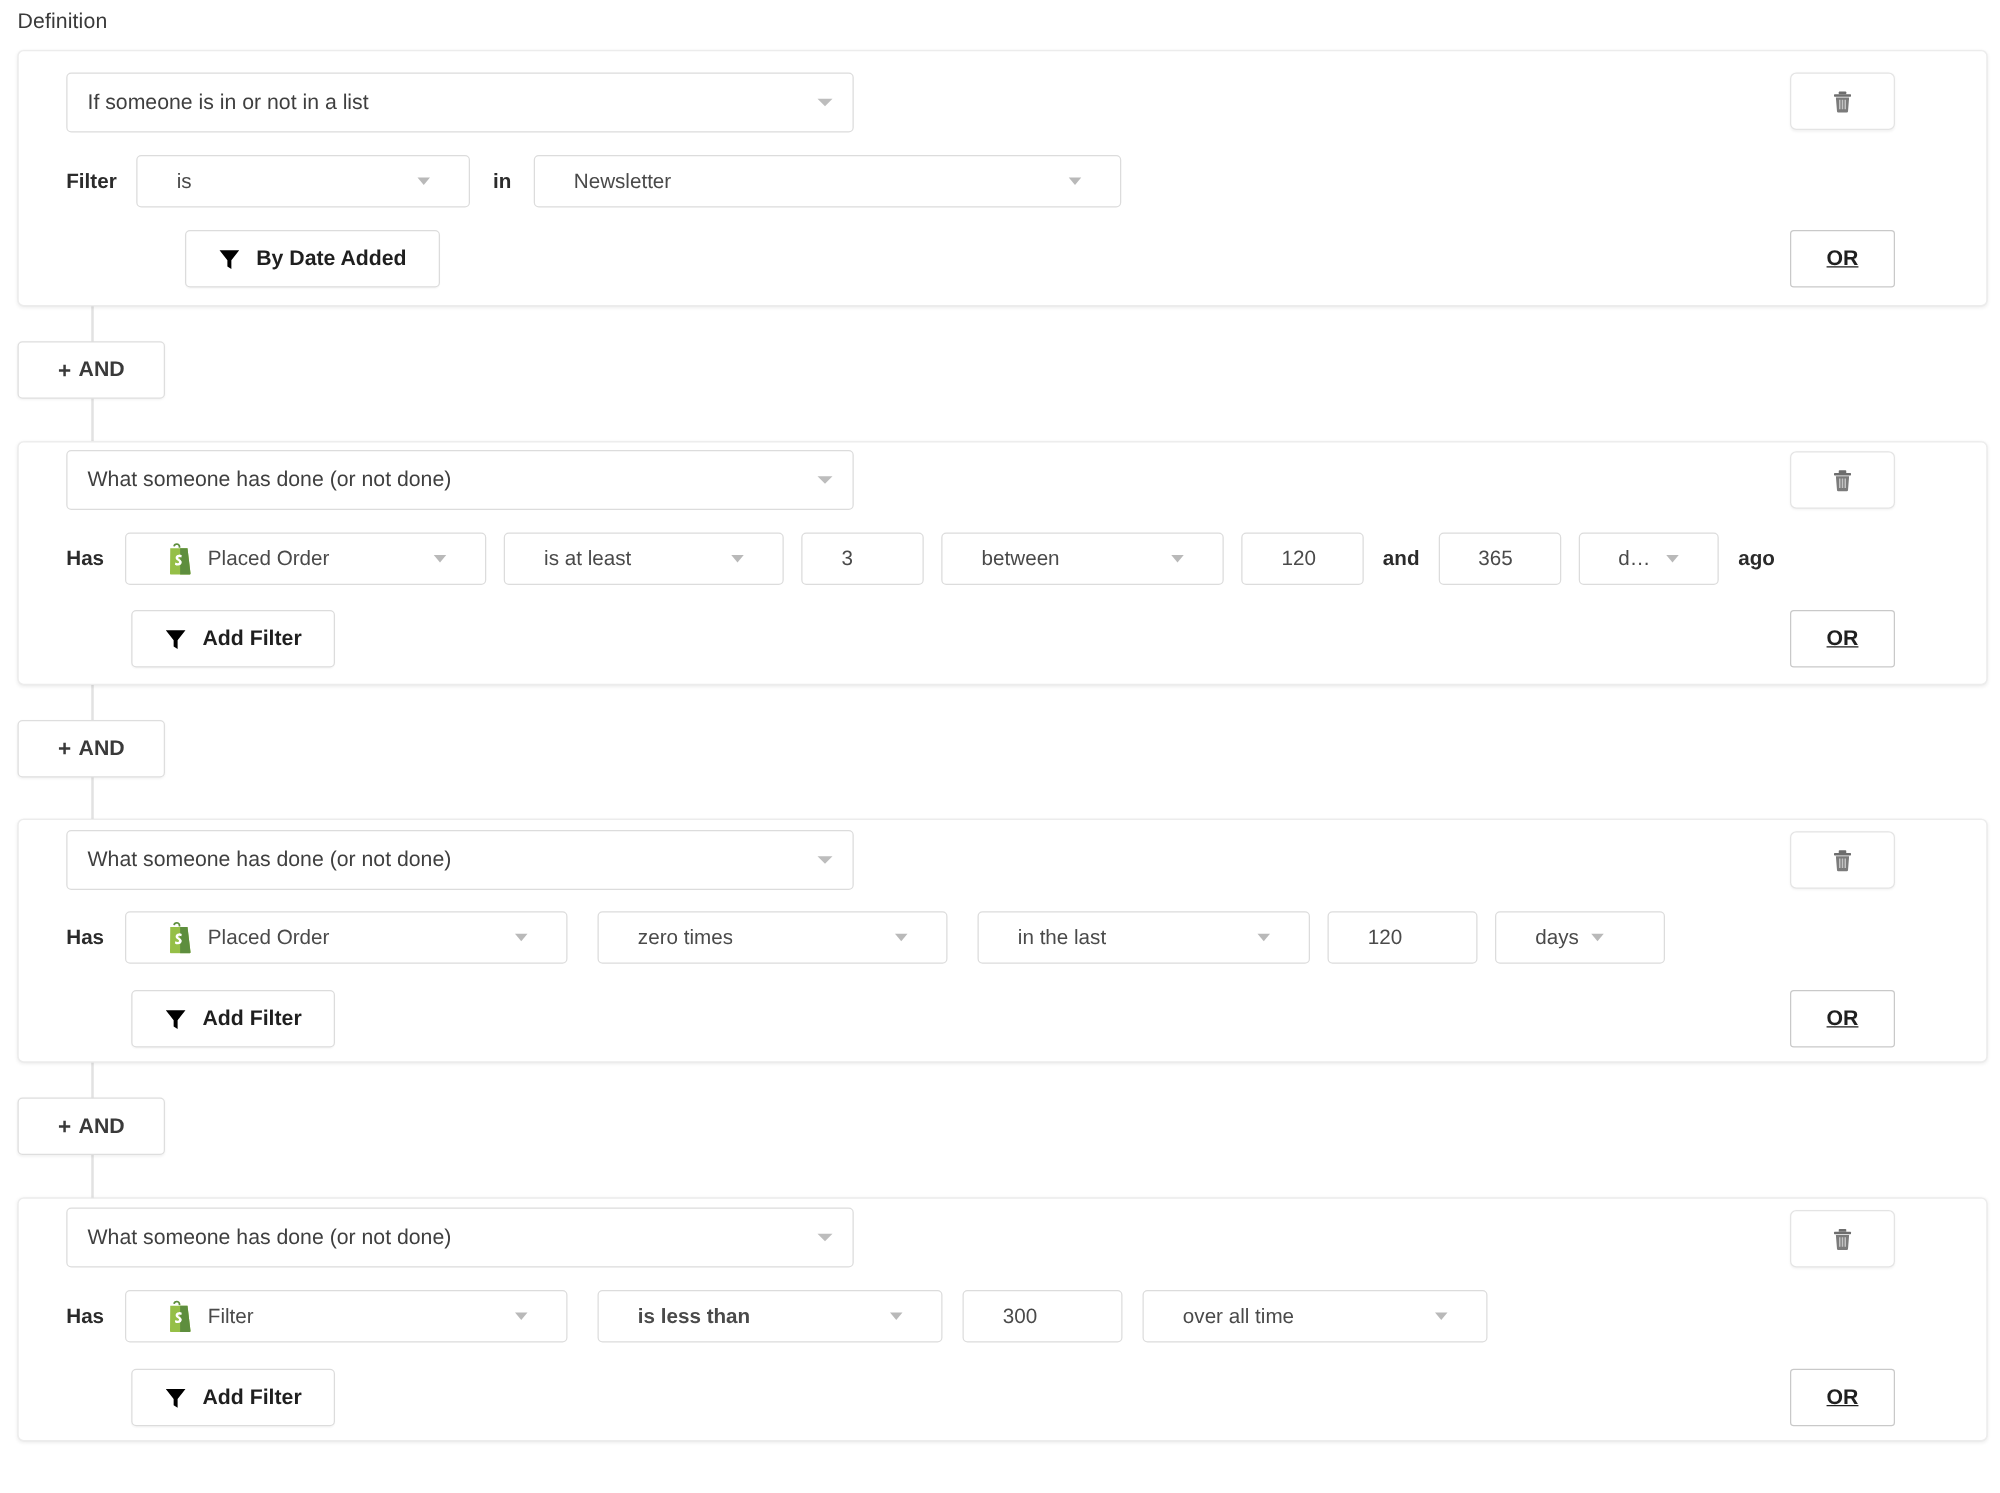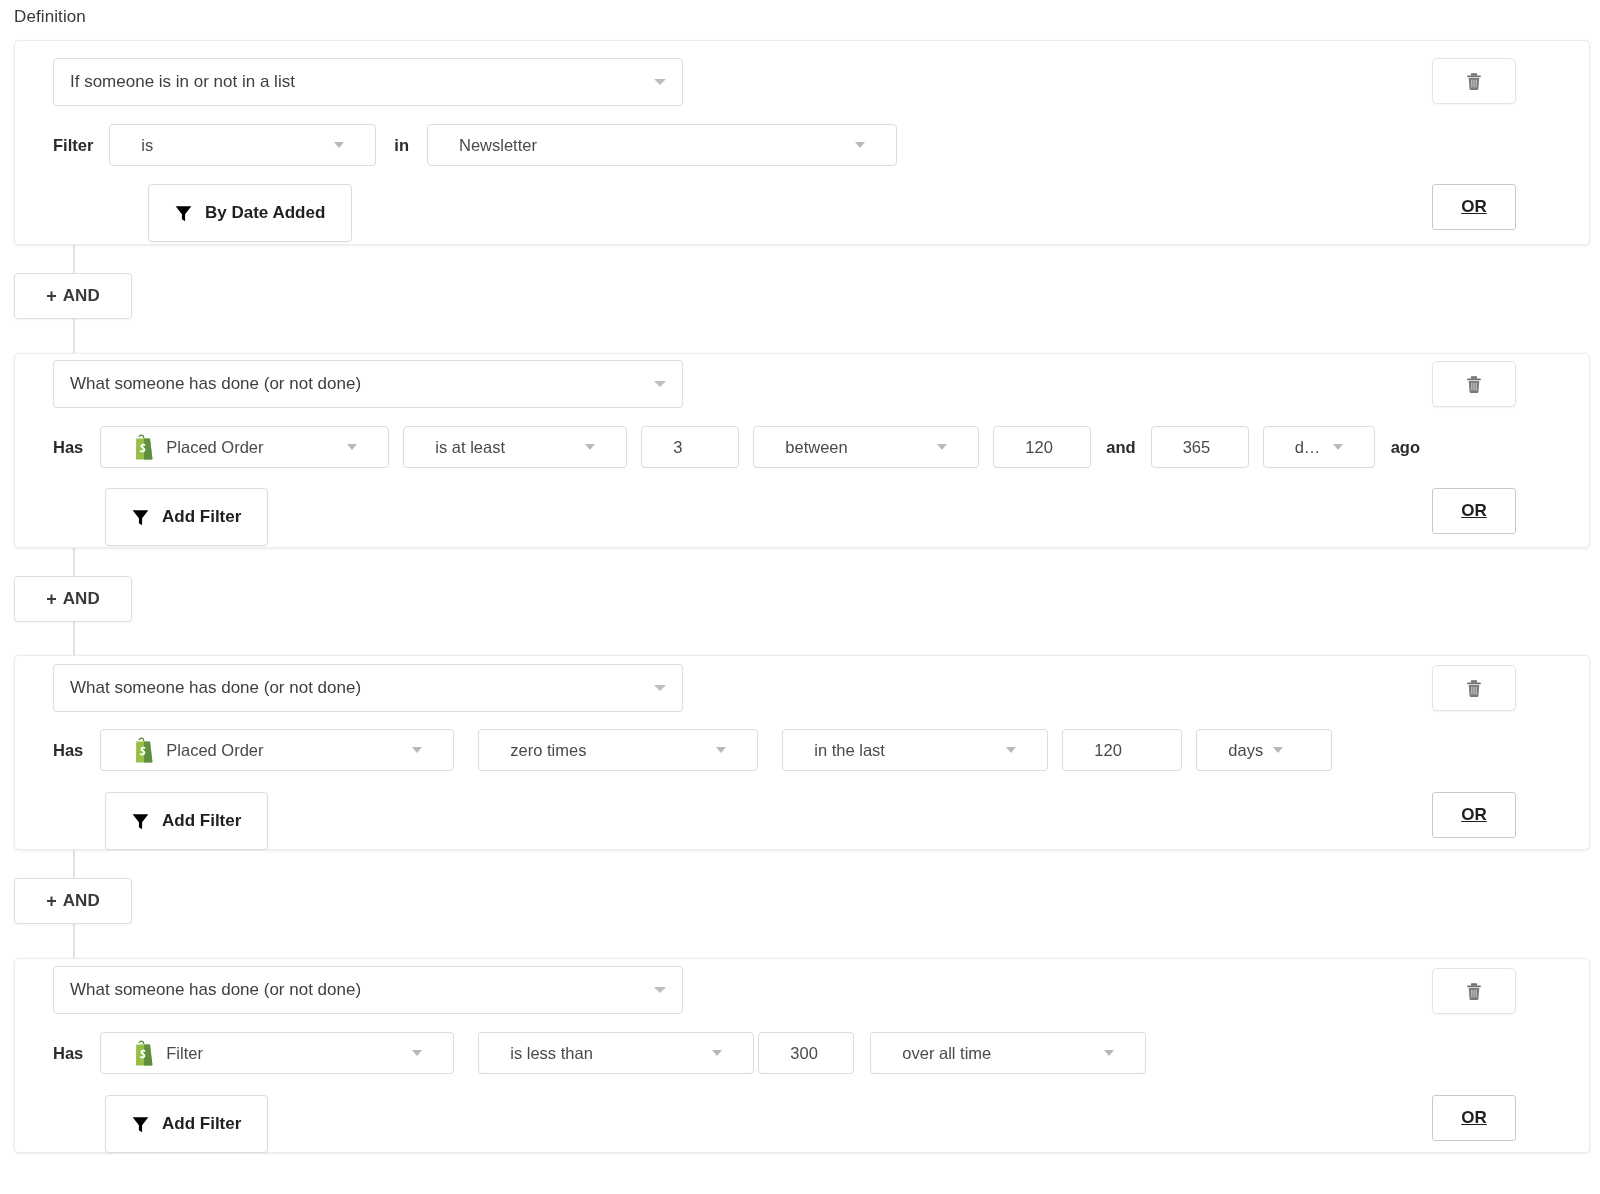--- a/index.html
+++ b/index.html
@@ -123,21 +123,21 @@
     width: 17px; height: 17px;
     flex: 0 0 auto;
     margin-right: 13px;
   }
 
   
   .trash { width: 16px; height: 19px; }
 
   
   .btn-filter {
-    height: 58px;
+    height: 46px;
     border: 1px solid #dcdcdc;
     border-radius: 4px;
     background: #fff;
     display: flex;
     align-items: center;
     justify-content: space-between;
     padding: 0 26px;
     font-size: 17px;
     font-weight: bold;
     color: #1f1f1f;
@@ -412,26 +412,26 @@
         <svg class="shopify" viewBox="0 0 24 26">
           <path d="M6.6 3.0 C6.6 1.6 7.8 0.6 9.4 0.6 C11.1 0.6 12.2 1.7 12.3 3.2 L12.3 4.2 L10.9 4.2 L10.9 3.3 C10.9 2.4 10.3 1.9 9.4 1.9 C8.6 1.9 8.0 2.4 8.0 3.1 Z" fill="#5e8e3e"></path>
           <path d="M4.2 4.6 L18.0 4.6 L20.4 24.6 C20.5 25.2 20.1 25.6 19.5 25.6 L5.0 25.6 C4.3 25.6 3.9 25.1 4.0 24.5 Z" fill="#95bf47"></path>
           <path d="M12.1 4.6 L18.0 4.6 L20.4 24.6 C20.5 25.2 20.1 25.6 19.5 25.6 L12.1 25.6 Z" fill="#5e8e3e"></path>
           <path d="M13.4 10.2 C12.7 9.8 11.9 9.6 11.1 9.7 C9.4 9.8 8.4 10.9 8.5 12.3 C8.6 13.5 9.6 14.1 10.4 14.6 C11.0 15.0 11.3 15.3 11.3 15.7 C11.2 16.2 10.8 16.5 10.2 16.5 C9.5 16.5 8.8 16.2 8.3 15.9 L7.9 17.7 C8.5 18.1 9.5 18.4 10.4 18.4 C12.3 18.3 13.5 17.2 13.4 15.6 C13.3 14.5 12.5 13.8 11.6 13.3 C11.0 12.9 10.6 12.7 10.6 12.3 C10.6 11.9 11.0 11.6 11.6 11.6 C12.2 11.6 12.7 11.8 13.1 12.0 Z" fill="#ffffff"></path>
         </svg>
         <span class="labeltext">Filter</span>
         <span class="caret"></span>
       </div>
 
-      <div class="sel" style="width:276px;margin-left:24px;">
+      <div class="sel" style="width:276px;margin-left:24px;font-weight:bold;">
         <span class="labeltext">is less than</span>
         <span class="caret"></span>
       </div>
 
-      <div class="numbox" style="width:96px;margin-left:4px;">
+      <div class="numbox" style="width:128px;margin-left:16px;">
         <span>300</span>
       </div>
 
       <div class="sel" style="width:276px;margin-left:16px;">
         <span class="labeltext">over all time</span>
         <span class="caret"></span>
       </div>
     </div>
 
     <div class="btn-filter" style="position:absolute;left:90px;top:136px;">

